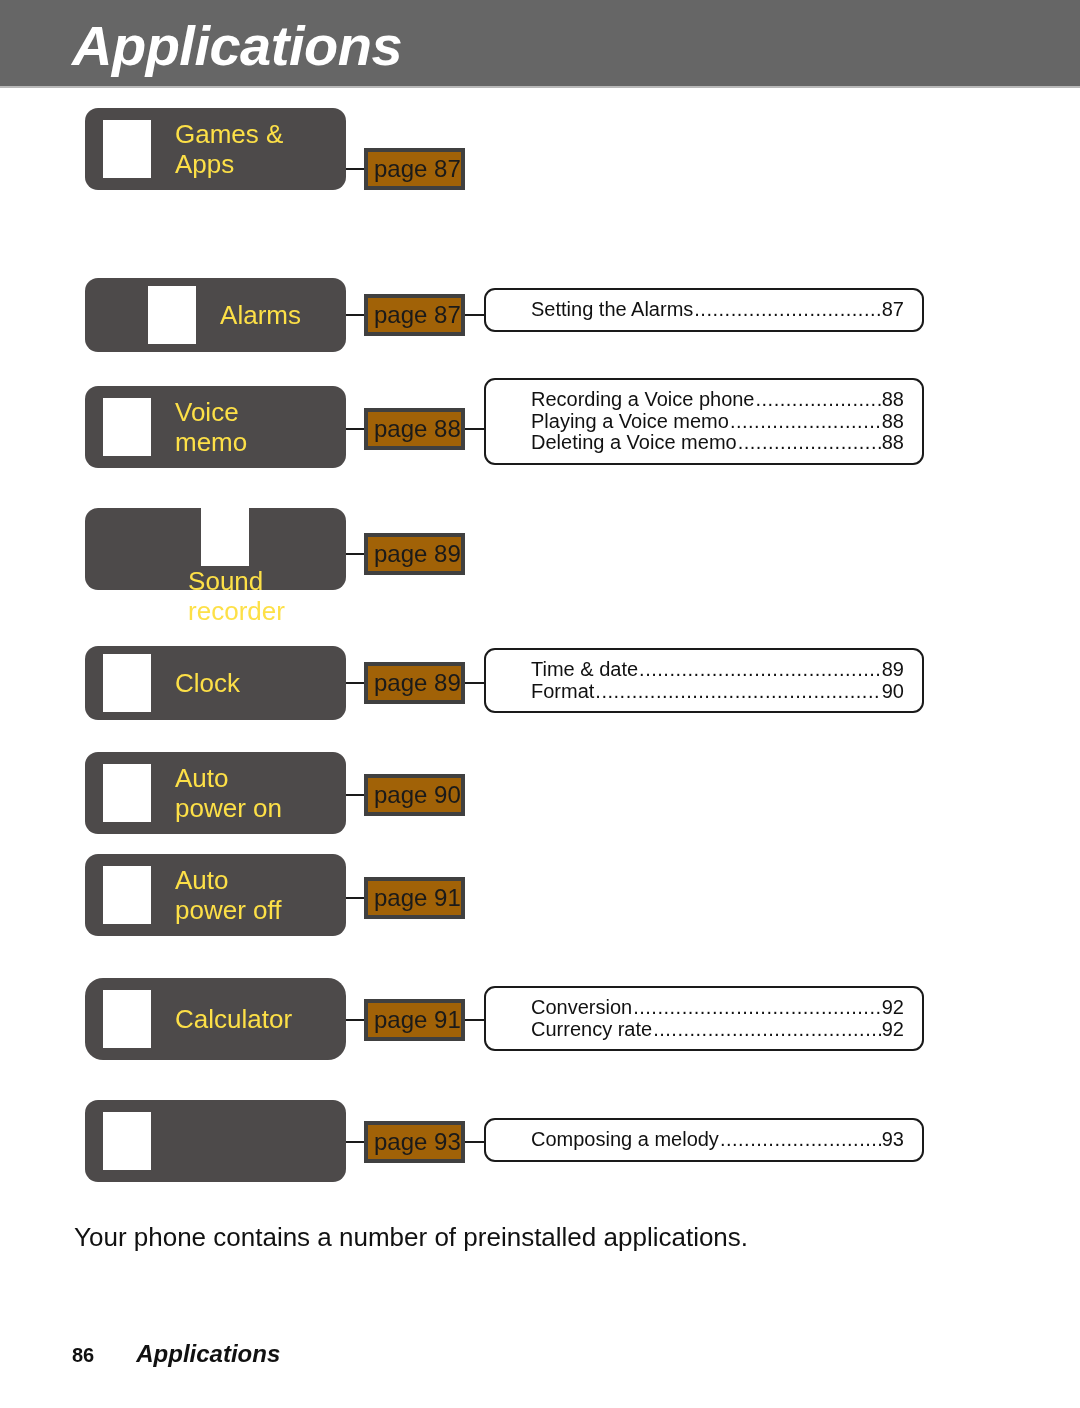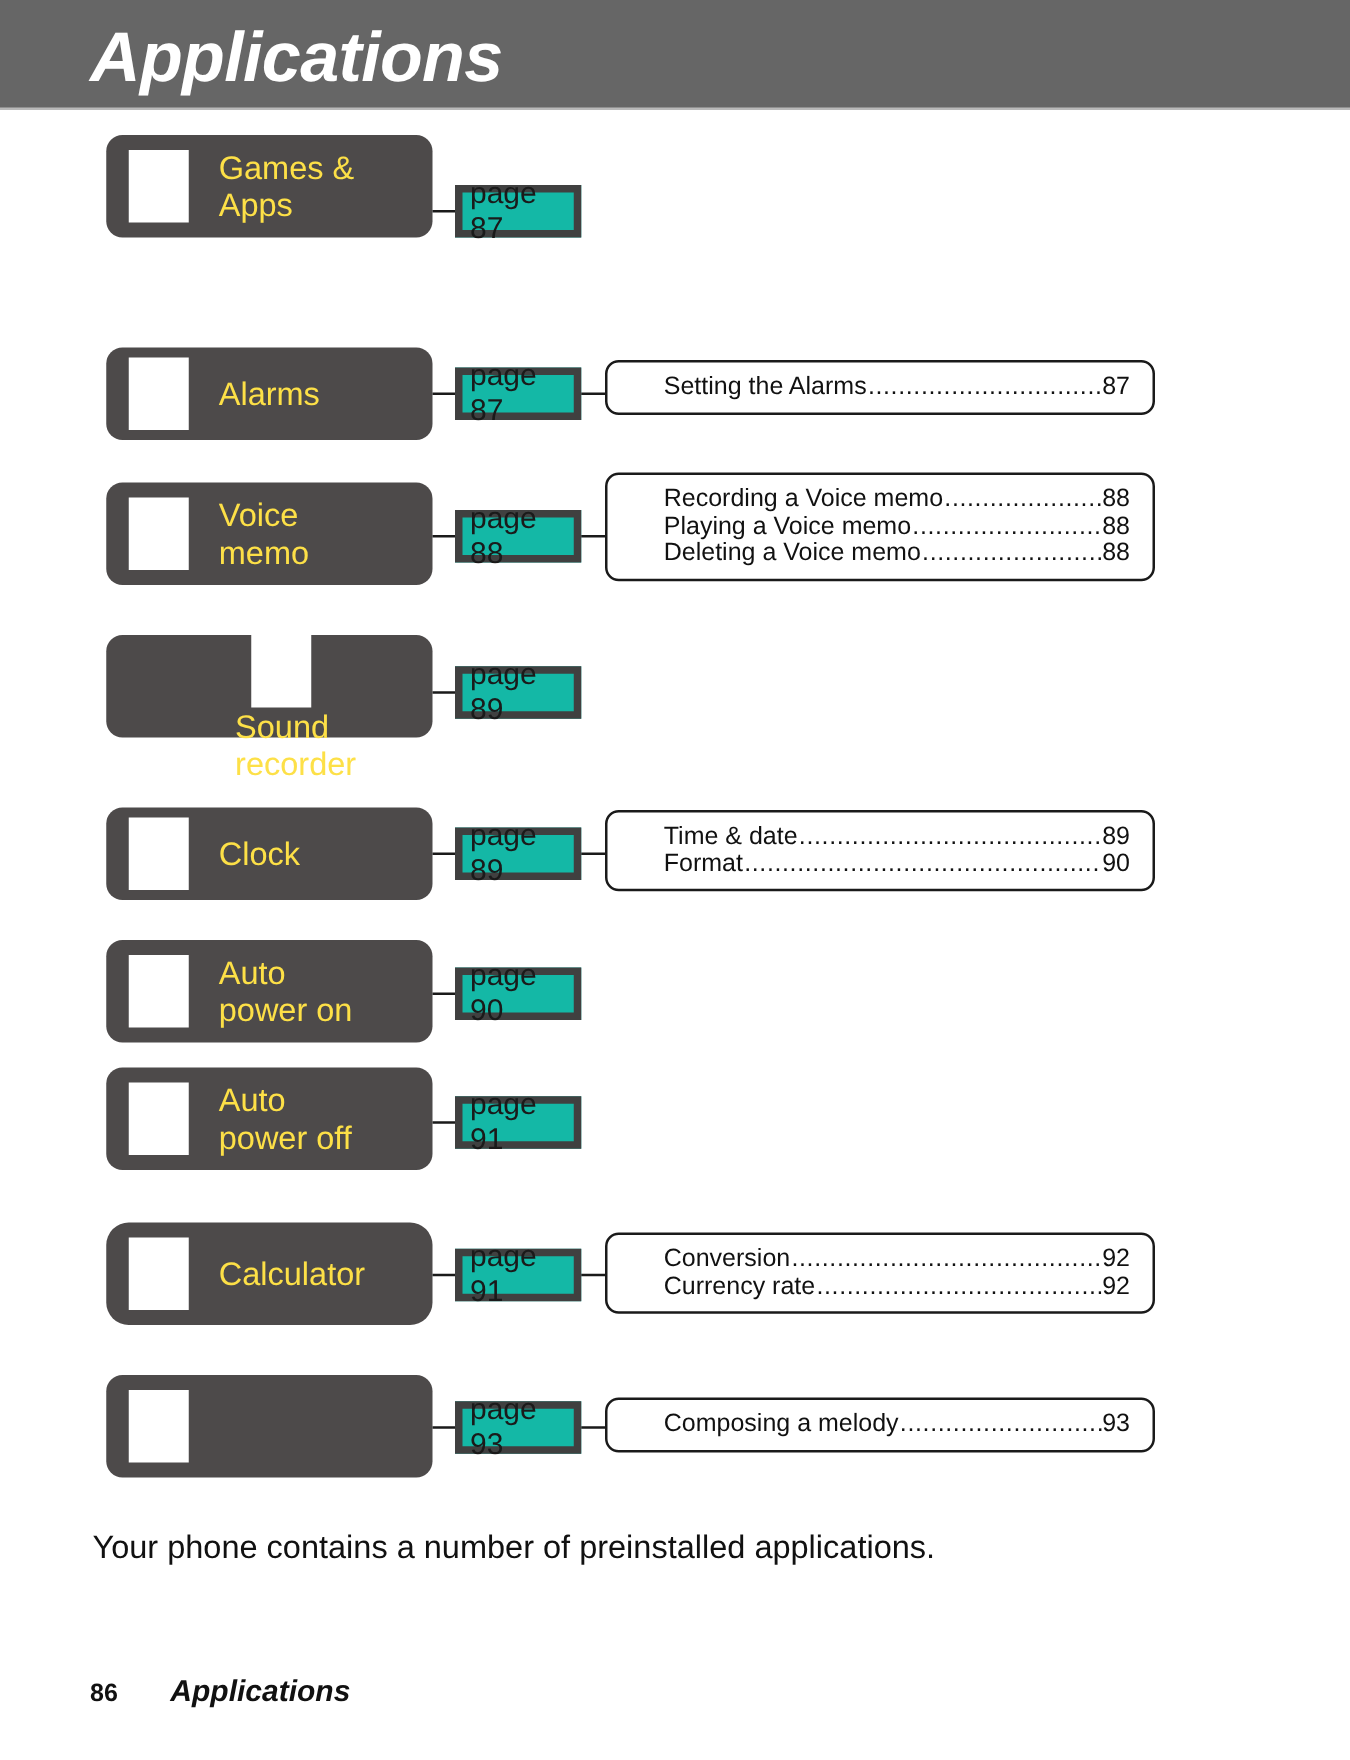--- a/index.html
+++ b/index.html
@@ -81,22 +81,22 @@
     line-height: 30px;
     white-space: pre-line;
   }
 
   
   .page-box {
     position: absolute;
     left: 364px;
     width: 101px;
     height: 42px;
-    border: 6px solid #404040;
-    background: #14b8a6;
+    border: 4px solid #404040;
+    background: #a16207;
     box-sizing: border-box;
     display: flex;
     align-items: center;
     justify-content: flex-start;
     padding-left: 6px;
     font-size: 24px;
     color: #1a1a1a;
   }
 
   
@@ -183,21 +183,21 @@
     <div class="app-box tall" style="top:20px;">
       <div class="app-icon"></div>
       <div class="app-label">Games &amp;
 Apps</div>
     </div>
     <div class="conn conn-left" style="top:80px;"></div>
     <div class="page-box" style="top:60px;">page 87</div>
   </div>
 
   <div class="row" style="top:0px;">
-    <div class="app-box short" style="top:190px;">
+    <div class="app-box short" style="top:190px;justify-content:center;">
       <div class="app-icon"></div>
       <div class="app-label">Alarms</div>
     </div>
     <div class="conn conn-left" style="top:226px;"></div>
     <div class="page-box" style="top:206px;">page 87</div>
     <div class="conn conn-right" style="top:226px;"></div>
     <div class="detail-box" style="top:200px;">
       <div class="detail-line">
         <span class="dl-text">Setting the Alarms</span>
         <span class="dl-dots">................................................................................</span>
@@ -210,21 +210,21 @@
     <div class="app-box tall" style="top:298px;">
       <div class="app-icon"></div>
       <div class="app-label">Voice
 memo</div>
     </div>
     <div class="conn conn-left" style="top:340px;"></div>
     <div class="page-box" style="top:320px;">page 88</div>
     <div class="conn conn-right" style="top:340px;"></div>
     <div class="detail-box" style="top:290px;">
       <div class="detail-line">
-        <span class="dl-text">Recording a Voice memo</span>
+        <span class="dl-text">Recording a Voice phone</span>
         <span class="dl-dots">................................................................................</span>
         <span class="dl-page">88</span>
       </div>
       <div class="detail-line">
         <span class="dl-text">Playing a Voice memo</span>
         <span class="dl-dots">................................................................................</span>
         <span class="dl-page">88</span>
       </div>
       <div class="detail-line">
         <span class="dl-text">Deleting a Voice memo</span>

